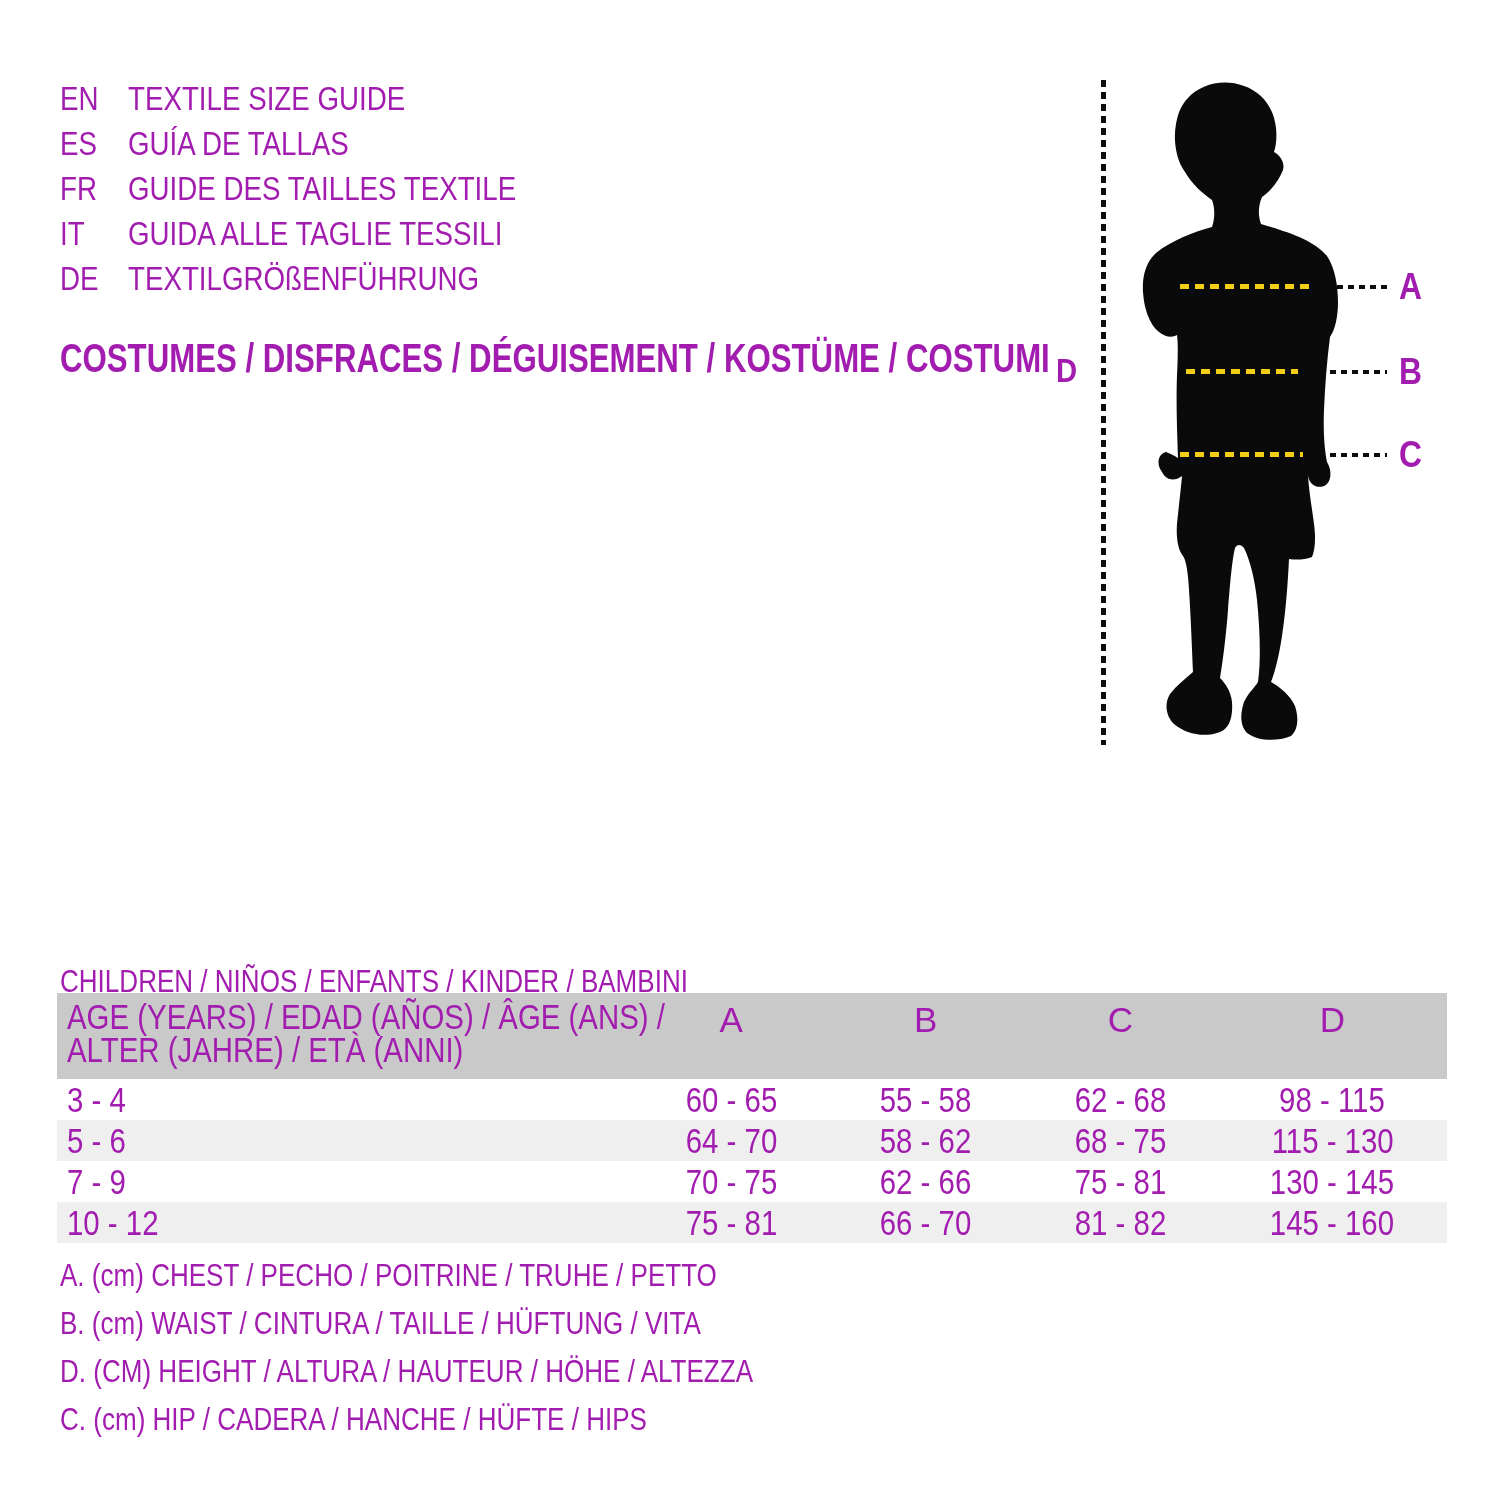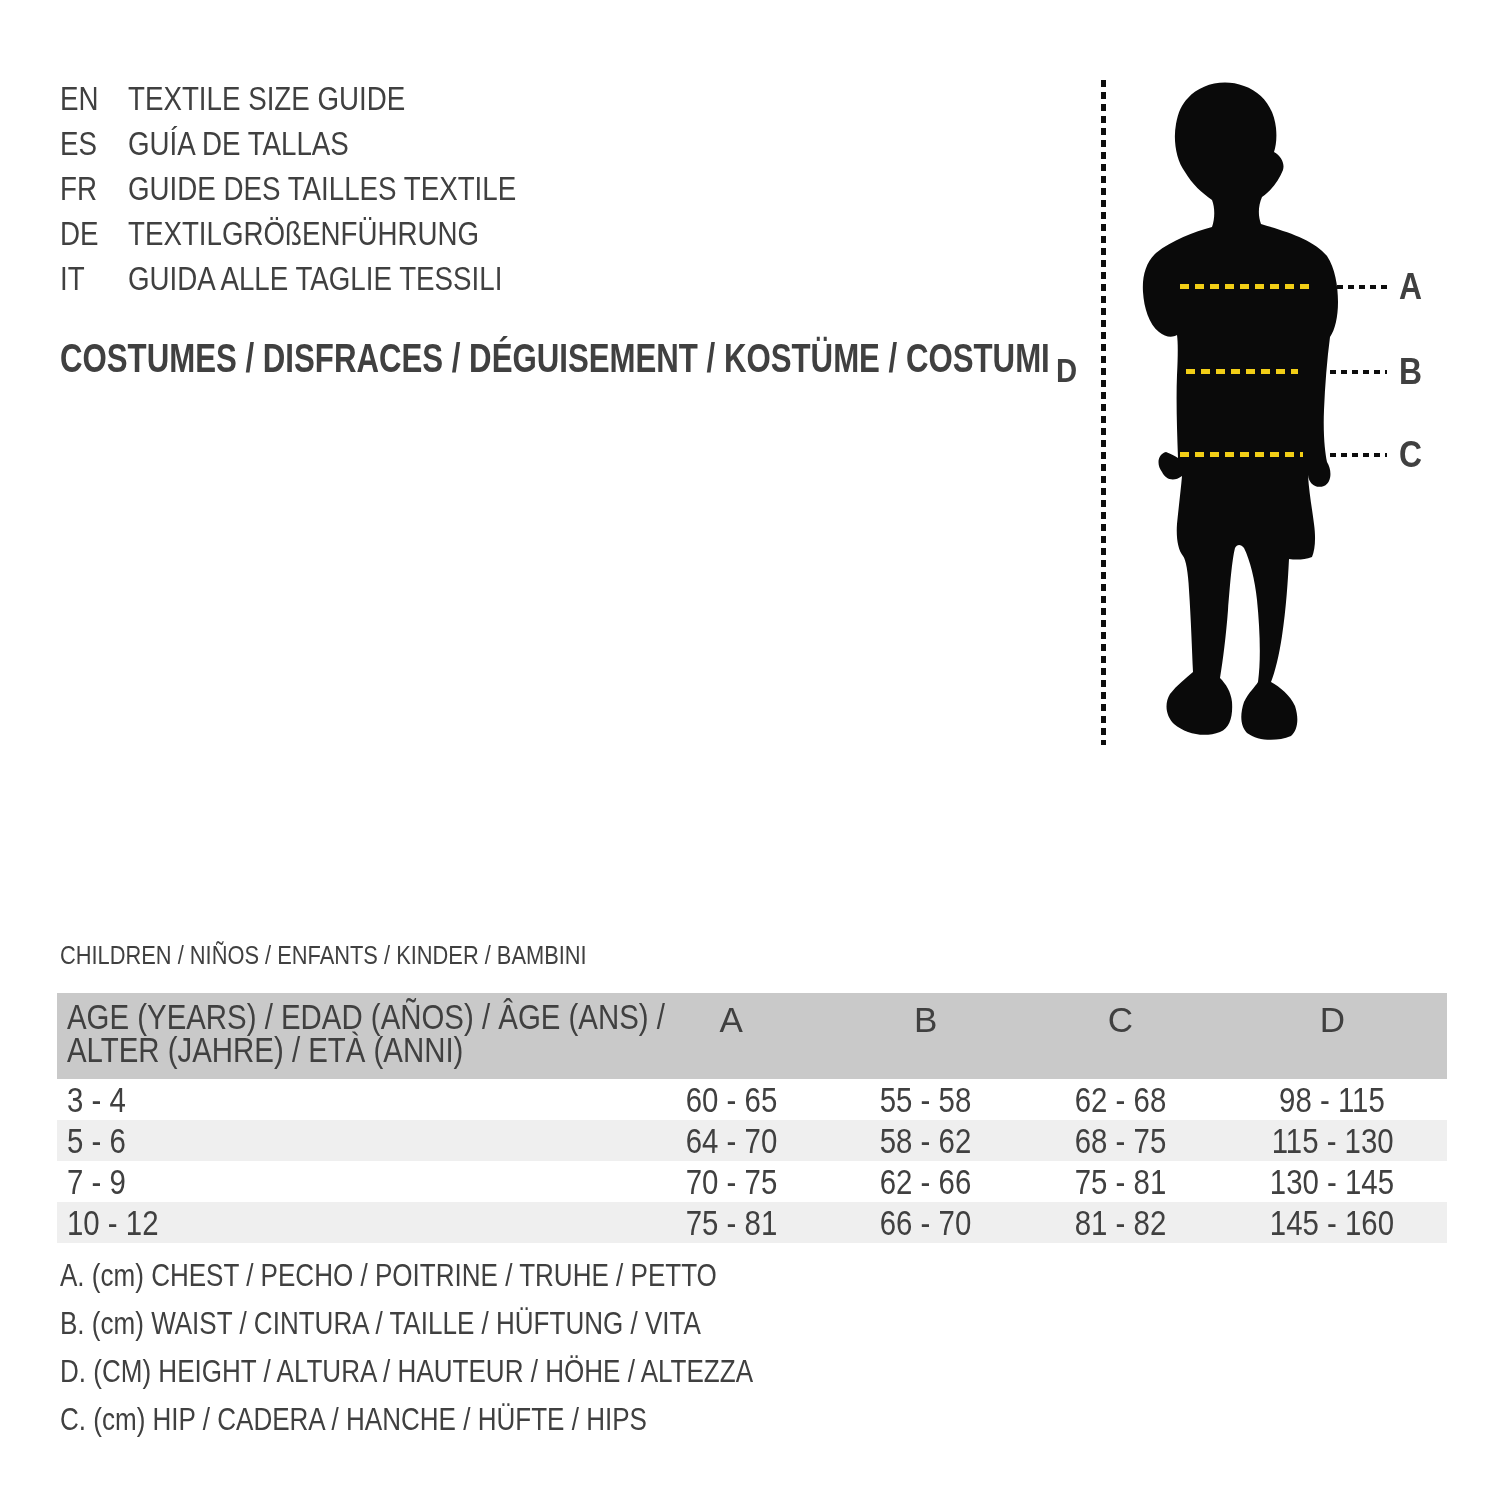--- a/index.html
+++ b/index.html
@@ -1,18 +1,18 @@
 <!DOCTYPE html>
 <html style="--accent: #F2CE16; --header-bg: #C9C9C9; --alt-bg: #EFEFEF;"><head>
 <meta charset="utf-8">
 <style>
   html, body { margin:0; padding:0; background:#ffffff; }
   .canvas {
     position:relative; width:1501px; height:1500px; background:#ffffff;
-    font-family:"Liberation Sans", sans-serif; color:#404040; overflow:hidden;
+    font-family:"Liberation Sans", sans-serif; color:#a21caf; overflow:hidden;
   }
   .cond  { display:inline-block; transform:scaleX(0.84); transform-origin:0 50%; white-space:nowrap; }
   .cond-c{ display:inline-block; transform:scaleX(0.84); transform-origin:50% 50%; white-space:nowrap; }
 
   
   .langs { position:absolute; left:60px; top:76px; }
   .lang-row { display:flex; align-items:center; height:45px; font-size:33px; }
   .lang-code { width:68px; }
 
   
@@ -34,21 +34,21 @@
   .leader.b { left:1330px; top:370px; width:57px; }
   .leader.c { left:1330px; top:453px; width:57px; }
   .m-label { position:absolute; font-size:37px; font-weight:bold; transform:scaleX(0.86); transform-origin:0 0; }
   .m-label.a { left:1399px; top:266px; }
   .m-label.b { left:1399px; top:351px; }
   .m-label.c { left:1399px; top:434px; }
   .d-label   { position:absolute; left:1056px; top:351px; font-size:34px; font-weight:bold;
                transform:scaleX(0.86); transform-origin:0 0; }
 
   
-  .section-title { position:absolute; left:60px; top:940px; font-size:26px; }
+  .section-title { position:absolute; left:60px; top:964px; font-size:31px; }
   table.size-table { position:absolute; left:57px; top:993px; width:1390px;
                      border-collapse:collapse; table-layout:fixed; font-size:35px; }
   .size-table col.c-age { width:41.5%; }
   .size-table col.c-a, .size-table col.c-b, .size-table col.c-c { width:14%; }
   .size-table col.c-d { width:16.5%; }
   .size-table thead th { background:var(--header-bg); font-weight:normal; height:79px;
                          vertical-align:top; padding:7px 0 0 0; }
   .size-table th.age-th { text-align:left; padding-left:10px; line-height:33px; }
   .size-table thead th.col-letter { text-align:center; }
   .size-table tbody tr { height:41px; }
@@ -72,26 +72,26 @@
     </div>
     <div class="lang-row">
       <span class="lang-code cond">ES</span>
       <span class="cond">GUÍA DE TALLAS</span>
     </div>
     <div class="lang-row">
       <span class="lang-code cond">FR</span>
       <span class="cond">GUIDE DES TAILLES TEXTILE</span>
     </div>
     <div class="lang-row">
+      <span class="lang-code cond">IT</span>
+      <span class="cond">GUIDA ALLE TAGLIE TESSILI</span>
+    </div>
+    <div class="lang-row">
       <span class="lang-code cond">DE</span>
       <span class="cond">TEXTILGRÖßENFÜHRUNG</span>
-    </div>
-    <div class="lang-row">
-      <span class="lang-code cond">IT</span>
-      <span class="cond">GUIDA ALLE TAGLIE TESSILI</span>
     </div>
   </div>
 
   <div class="costumes">COSTUMES / DISFRACES / DÉGUISEMENT / KOSTÜME / COSTUMI</div>
 
   <div class="vline"></div>
   <div class="d-label">D</div>
 
   <svg class="sil" viewBox="0 0 250 670" aria-hidden="true">
     <path fill="#0A0A0A" d="

